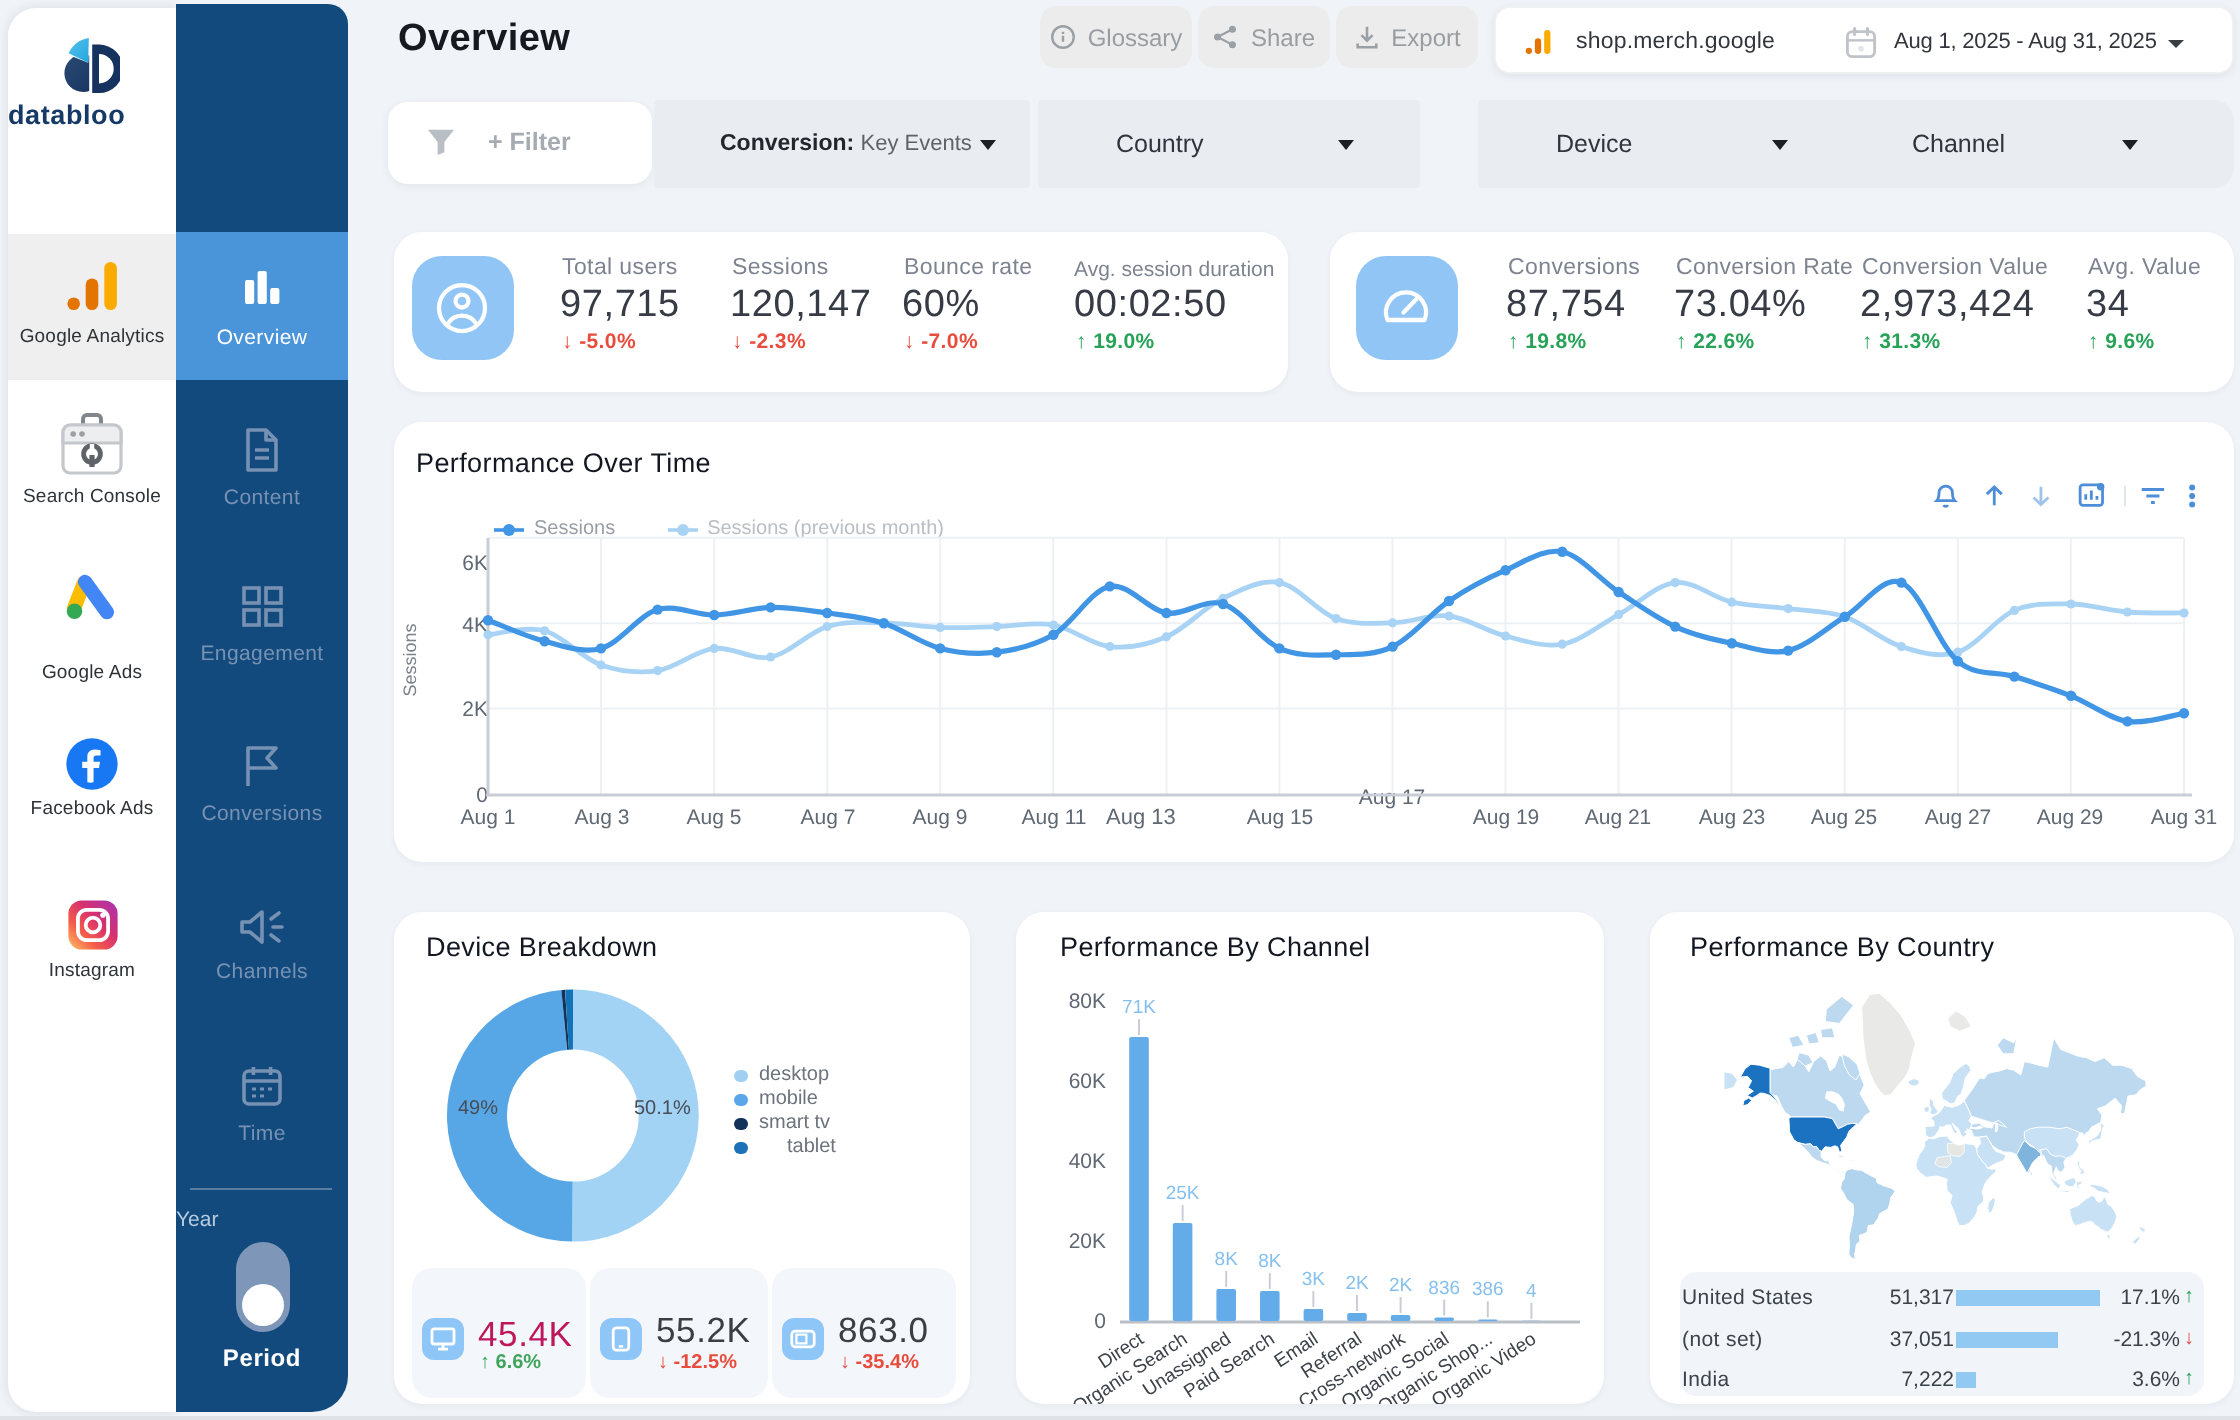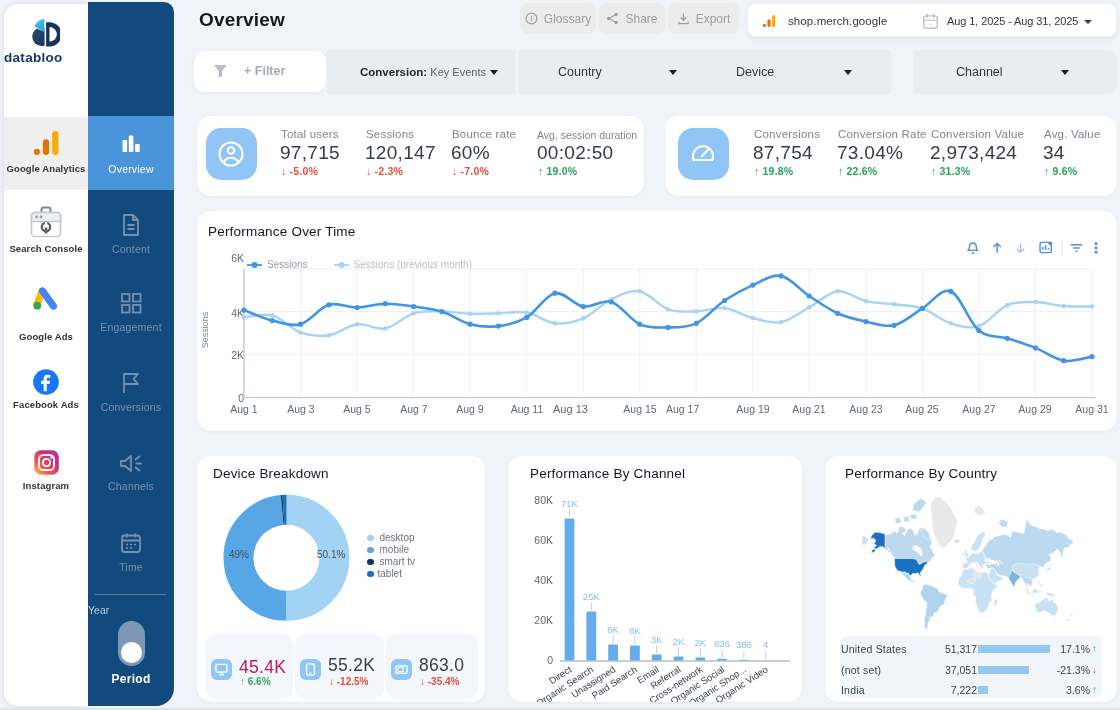--- a/index.html
+++ b/index.html
@@ -7,21 +7,21 @@
 .ctitle{font-size:13.5px;color:#131721;letter-spacing:.2px}
 .lbl{color:#7e848f;font-size:11.5px;letter-spacing:.2px}
 .val{color:#363b45;font-size:19px;letter-spacing:.3px}
 .delta{font-size:10.5px;font-weight:bold;letter-spacing:.2px}
 .red{color:#e84c3d}.green{color:#27a358}
 .dd{position:absolute;top:50px;height:44px;background:#e9edf2;border-radius:2px}
 .ddt{position:absolute;top:15px;font-size:12.5px;color:#30343c;white-space:nowrap}
 .caret{position:absolute;top:20px;width:0;height:0;border-left:4.5px solid transparent;border-right:4.5px solid transparent;border-top:5px solid #1c1f24}
 .pill{position:absolute;top:3px;height:31px;background:#ececec;border-radius:8px;color:#999ca1;font-size:12px;display:flex;align-items:center;justify-content:center;gap:6px}
 .sideitem{position:absolute;width:84px;text-align:center}
-.sideitem .t{font-size:9.5px;font-weight:bold;color:#2e3338;letter-spacing:.1px}
+.sideitem .t{font-size:9.5px;font-weight:normal;color:#2e3338;letter-spacing:.1px}
 .mitem{position:absolute;width:86px;text-align:center;color:#7791b3}
 .mitem .t{font-size:10.5px;letter-spacing:.2px}
 .mini{position:absolute;background:#f3f6fa;border-radius:10px}
 svg{display:block}
 </style></head>
 <body>
 
 <div class="abs" style="left:4px;top:4px;width:84px;height:702px;background:#fff;border-radius:14px 0 0 14px;box-shadow:0 0 6px rgba(40,70,110,.12)"></div>
 
 <div class="abs" style="left:4px;top:18px;width:84px;text-align:left">
@@ -215,21 +215,21 @@
   <div style="position:absolute;left:50px;top:13px;font-size:12.5px;font-weight:bold;color:#a6abb2">+ Filter</div>
 </div>
 <div class="dd" style="left:327px;width:188px">
   <div class="ddt" style="left:33px;font-size:11.5px;top:16px"><b style="color:#23262c;font-weight:bold">Conversion:</b> <span style="color:#5f6368;font-size:11px">Key Events</span></div>
   <div class="caret" style="left:163px"></div>
 </div>
 <div class="dd" style="left:519px;width:191px">
   <div class="ddt" style="left:39px">Country</div>
   <div class="caret" style="left:150px"></div>
 </div>
-<div class="dd" style="left:697px;width:194px">
+<div class="dd" style="left:739px;width:194px">
   <div class="ddt" style="left:39px">Device</div>
   <div class="caret" style="left:147px"></div>
 </div>
 <div class="dd" style="left:914px;width:203px;border-radius:2px 10px 10px 2px">
   <div class="ddt" style="left:42px">Channel</div>
   <div class="caret" style="left:147px"></div>
 </div>
 
 <div class="card" style="left:197px;top:116px;width:447px;height:80px"></div>
 <div class="abs" style="left:206px;top:128px;width:51px;height:52px;background:#90c5f6;border-radius:15px">
@@ -307,30 +307,30 @@
   <svg width="15" height="8" viewBox="0 0 15 8" style="margin-left:26px">
       <line x1="0" y1="4" x2="15" y2="4" stroke="#a9d3f5" stroke-width="1.8"></line>
       <circle cx="7.5" cy="4" r="3" fill="#a9d3f5"></circle>
     </svg>
   <span style="font-size:10px;color:#b9bec5;margin-left:5px">Sessions (previous month)</span>
 </div>
 <div class="abs" style="width:44px;font-size:9px;color:#7b828c;transform:rotate(-90deg);transform-origin:0 0;text-align:center;left:200px;top:352px">Sessions</div>
 <div style="position:absolute;left:214px;top:392px;width:30px;text-align:right;font-size:10.5px;color:#5f6873">0</div>
 <div style="position:absolute;left:214px;top:349px;width:30px;text-align:right;font-size:10.5px;color:#5f6873">2K</div>
 <div style="position:absolute;left:214px;top:307px;width:30px;text-align:right;font-size:10.5px;color:#5f6873">4K</div>
-<div style="position:absolute;left:214px;top:252px;width:30px;text-align:right;font-size:10.5px;color:#5f6873">6K</div>
+<div style="position:absolute;left:214px;top:276px;width:30px;text-align:right;font-size:10.5px;color:#5f6873">6K</div>
 <div style="position:absolute;left:214px;top:403px;width:60px;text-align:center;font-size:10.5px;color:#5f6873">Aug 1</div>
 <div style="position:absolute;left:271px;top:403px;width:60px;text-align:center;font-size:10.5px;color:#5f6873">Aug 3</div>
 <div style="position:absolute;left:327px;top:403px;width:60px;text-align:center;font-size:10.5px;color:#5f6873">Aug 5</div>
 <div style="position:absolute;left:384px;top:403px;width:60px;text-align:center;font-size:10.5px;color:#5f6873">Aug 7</div>
 <div style="position:absolute;left:440px;top:403px;width:60px;text-align:center;font-size:10.5px;color:#5f6873">Aug 9</div>
 <div style="position:absolute;left:497px;top:403px;width:60px;text-align:center;font-size:10.5px;color:#5f6873">Aug 11</div>
 <div style="position:absolute;left:553px;top:403px;width:60px;text-align:left;font-size:11px;color:#5f6873">Aug 13</div>
 <div style="position:absolute;left:610px;top:403px;width:60px;text-align:center;font-size:10.5px;color:#5f6873">Aug 15</div>
-<div style="position:absolute;left:666px;top:403px;width:60px;font-size:10.5px;color:#5f6873">Aug 17</div>
+<div style="position:absolute;left:666px;top:393px;width:60px;text-align:center;font-size:10.5px;color:#5f6873">Aug 17</div>
 <div style="position:absolute;left:723px;top:403px;width:60px;text-align:center;font-size:10.5px;color:#5f6873">Aug 19</div>
 <div style="position:absolute;left:779px;top:403px;width:60px;text-align:center;font-size:10.5px;color:#5f6873">Aug 21</div>
 <div style="position:absolute;left:836px;top:403px;width:60px;text-align:center;font-size:10.5px;color:#5f6873">Aug 23</div>
 <div style="position:absolute;left:892px;top:403px;width:60px;text-align:center;font-size:10.5px;color:#5f6873">Aug 25</div>
 <div style="position:absolute;left:949px;top:403px;width:60px;text-align:center;font-size:10.5px;color:#5f6873">Aug 27</div>
 <div style="position:absolute;left:1005px;top:403px;width:60px;text-align:center;font-size:10.5px;color:#5f6873">Aug 29</div>
 <div style="position:absolute;left:1062px;top:403px;width:60px;text-align:center;font-size:10.5px;color:#5f6873">Aug 31</div>
 <svg class="abs" style="left:230px;top:255px" width="880" height="155" viewBox="0 0 880 155">
 <line x1="14.0" y1="14" x2="14.0" y2="142" stroke="#eef1f4" stroke-width="1"></line>
     <line x1="70.5" y1="14" x2="70.5" y2="142" stroke="#eef1f4" stroke-width="1"></line>
@@ -439,21 +439,21 @@
       <span style="font-size:10px;color:#6d737c">desktop</span>
     </div>
     <div style="display:flex;align-items:center;gap:6px;height:11.5px">
       <span style="width:6.5px;height:6.5px;border-radius:50%;background:#5ba6e8;flex:none"></span>
       <span style="font-size:10px;color:#6d737c">mobile</span>
     </div>
     <div style="display:flex;align-items:center;gap:6px;height:11.5px">
       <span style="width:6.5px;height:6.5px;border-radius:50%;background:#13325b;flex:none"></span>
       <span style="font-size:10px;color:#6d737c">smart tv</span>
     </div>
-    <div style="display:flex;align-items:center;gap:4px;height:11.5px">
+    <div style="display:flex;align-items:center;gap:20px;height:11.5px">
       <span style="width:6.5px;height:6.5px;border-radius:50%;background:#1d71b8;flex:none"></span>
       <span style="font-size:10px;color:#6d737c">tablet</span>
     </div>
   </div>
 
 <div class="mini" style="left:206px;top:634px;width:87px;height:65px">
  <div style="position:absolute;left:5px;top:25px;width:21px;height:21px;background:#8ec6f7;border-radius:6px">
       <svg width="13" height="13" viewBox="0 0 13 13" style="position:absolute;left:4px;top:4px">
         <rect x="1" y="1.4" width="11" height="7.6" rx="1" fill="none" stroke="#fff" stroke-width="1.4"></rect>
         <path d="M6.5 9v2M4 11.6h5" stroke="#fff" stroke-width="1.4"></path>

